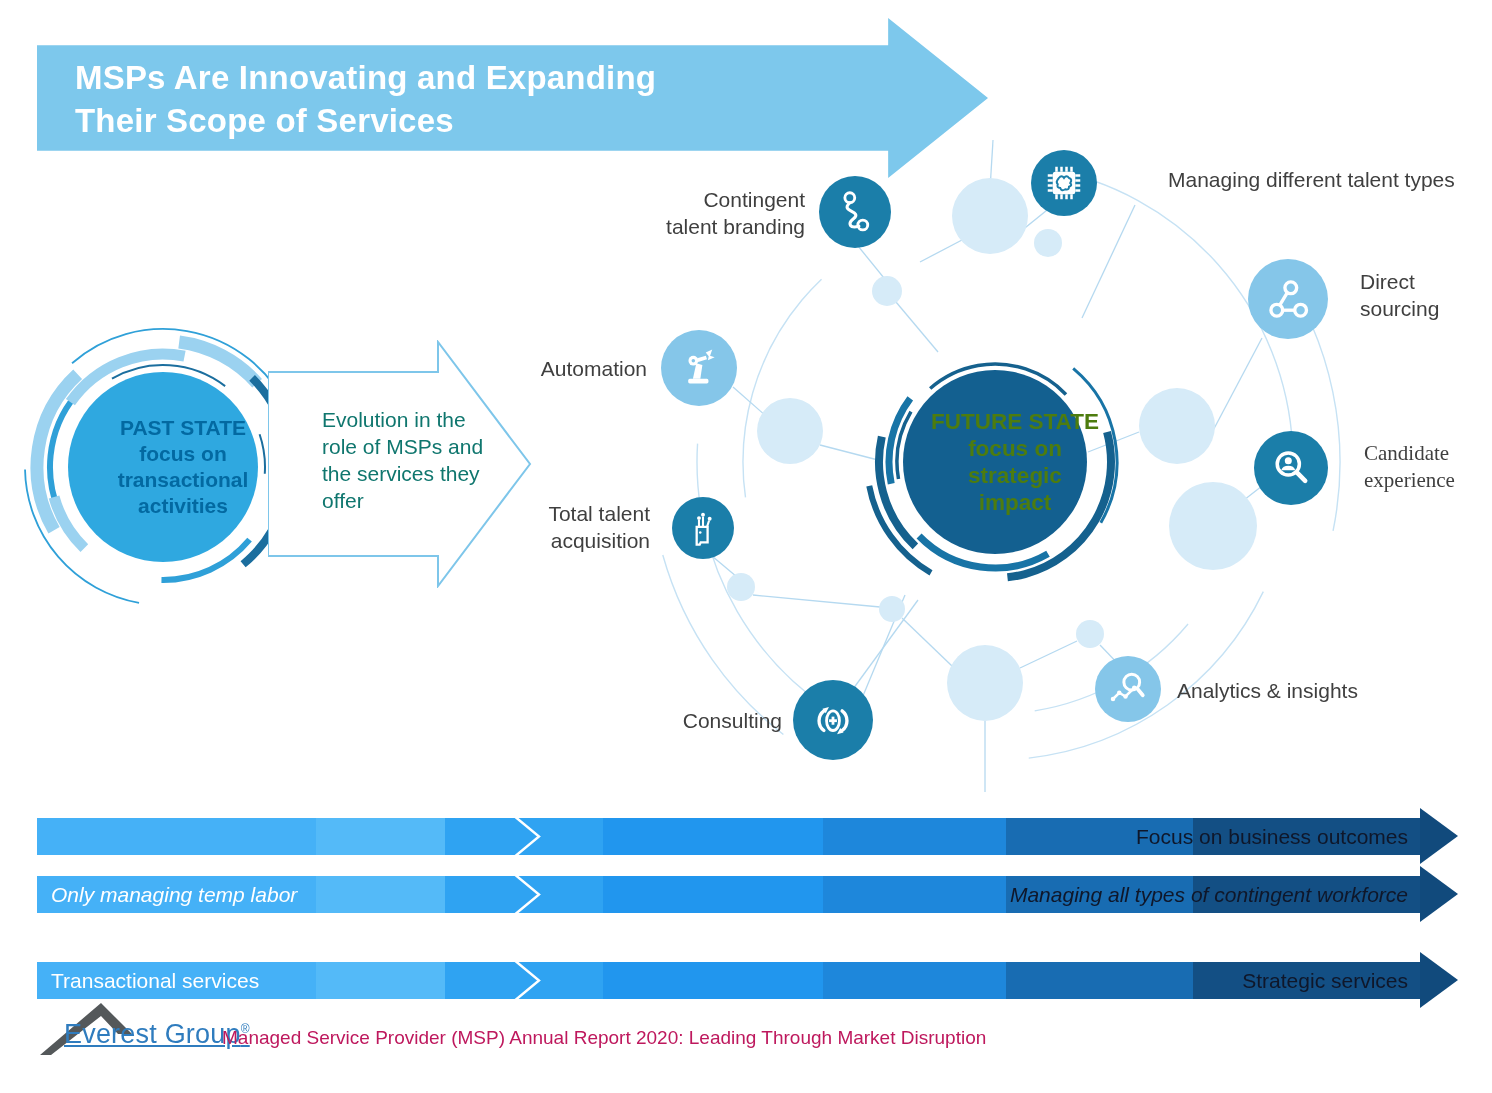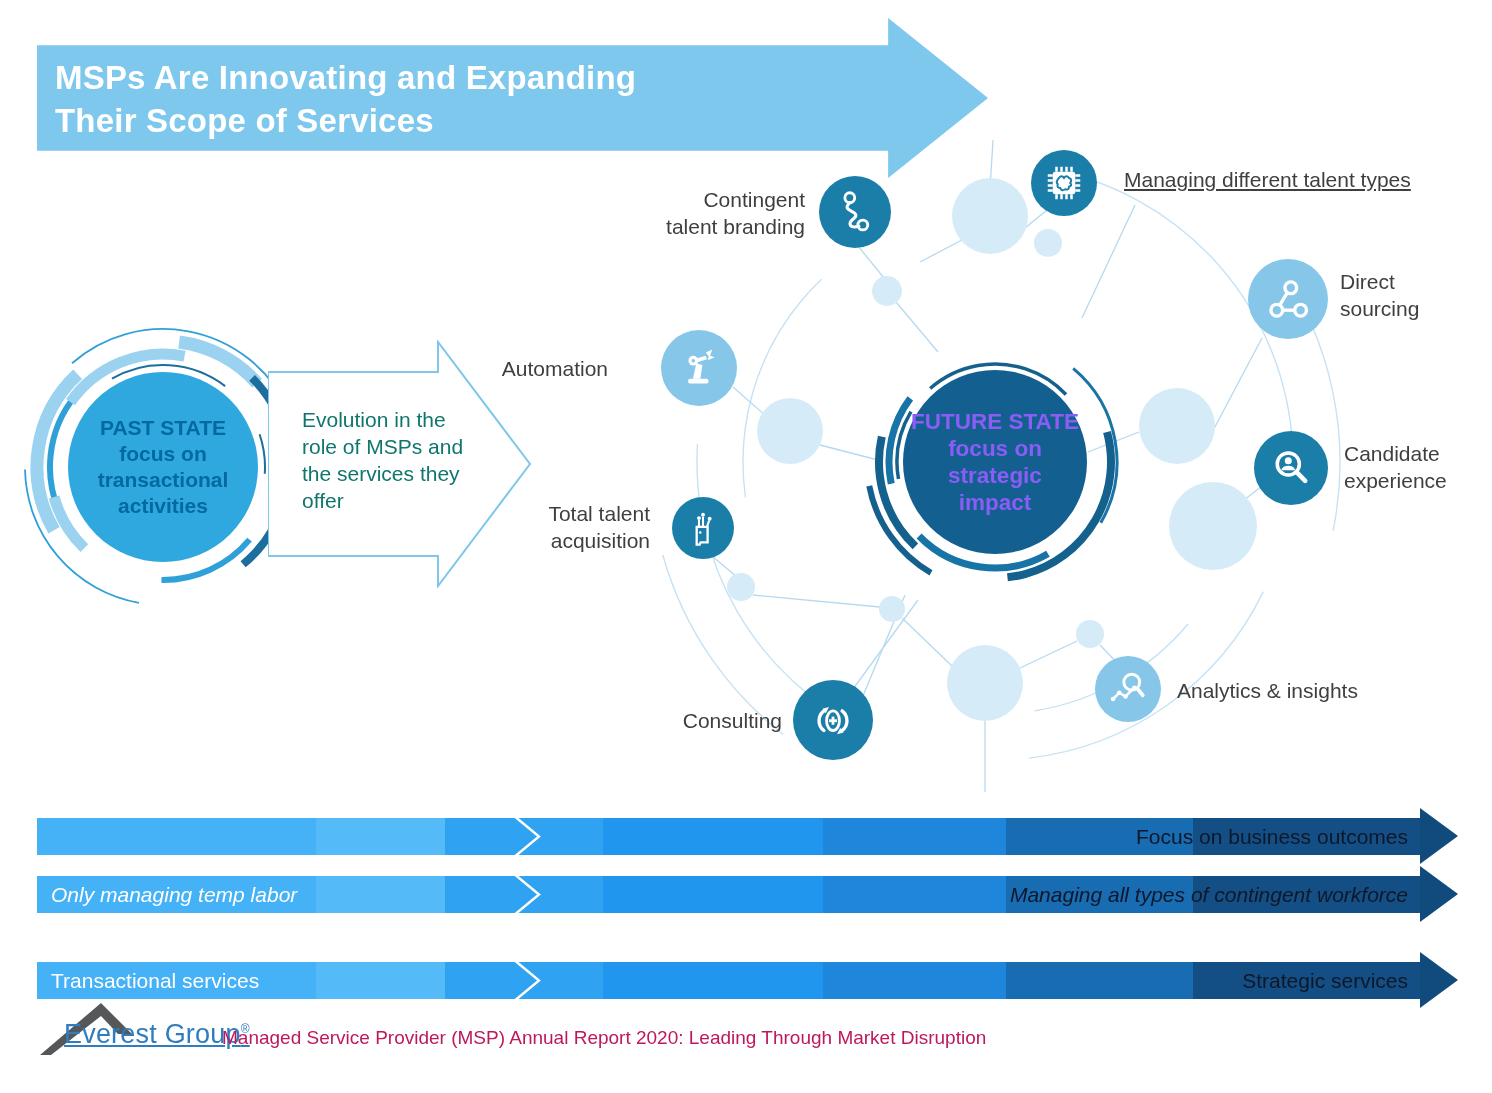--- a/index.html
+++ b/index.html
@@ -1,66 +1,66 @@
 <!DOCTYPE html>
 <html><head>
 <meta charset="utf-8">
 <style>
   html,body{margin:0;padding:0;background:#ffffff;}
   #canvas{position:relative;width:1492px;height:1093px;background:#ffffff;overflow:hidden;
           font-family:"Liberation Sans",sans-serif;}
   .abs{position:absolute;}
-  .preline{white-space:pre-line;}
+  .preline{white-space:pre-line;margin-left:20px;}
 
   
   #banner{left:37px;top:18px;width:951px;height:160px;background:#7DC8EC;
     clip-path:polygon(0% 17%,89.5% 17%,89.5% 0%,100% 50%,89.5% 100%,89.5% 83%,0% 83%);}
   #banner-title{left:55px;top:56px;color:#ffffff;font-size:33px;font-weight:bold;
     line-height:43px;letter-spacing:.2px;}
 
   
   #past-rings{left:3px;top:307px;}
   #past-circle-label{left:68px;top:372px;width:190px;height:190px;display:flex;
     align-items:center;justify-content:center;text-align:center;color:#0369a1;
     font-size:21px;font-weight:bold;line-height:26px;}
 
   
   #evolution-arrow{left:268px;top:340px;}
   #evolution-label{left:302px;top:406px;width:180px;color:#0f766e;font-size:21px;line-height:27px;}
 
   
   #future-rings{left:845px;top:312px;}
   #future-circle-label{left:903px;top:370px;width:184px;height:184px;display:flex;
-    align-items:center;justify-content:center;text-align:center;color:#8b5cf6;
+    align-items:center;justify-content:center;text-align:center;color:#4d7c0f;
     font-size:22.5px;font-weight:bold;line-height:27px;}
 
   
   .bubble{border-radius:50%;display:flex;align-items:center;justify-content:center;}
   .bubble.dark{background:#1B7EA9;}
   .bubble.light{background:#85C6E9;}
   .svc-label{color:#3F3F3F;font-size:21px;line-height:27px;}
   .ra{text-align:right;}
 
   #b-contingent{left:819px;top:176px;width:72px;height:72px;}
   #b-talent-types{left:1031px;top:150px;width:66px;height:66px;}
   #b-direct{left:1248px;top:259px;width:80px;height:80px;}
   #b-candidate{left:1254px;top:431px;width:74px;height:74px;}
   #b-analytics{left:1095px;top:656px;width:66px;height:66px;}
   #b-consulting{left:793px;top:680px;width:80px;height:80px;}
   #b-total-talent{left:672px;top:497px;width:62px;height:62px;}
   #b-automation{left:661px;top:330px;width:76px;height:76px;}
 
   #l-contingent{right:687px;top:186px;}
-  #l-talent-types{left:1124px;top:166px;text-decoration:underline;}
+  #l-talent-types{left:1168px;top:166px;}
   #l-direct{left:1340px;top:268px;}
-  #l-candidate{left:1344px;top:440px;}
+  #l-candidate{left:1344px;top:440px;font-family:Liberation Serif, serif;}
   #l-analytics{left:1177px;top:677px;}
   #l-consulting{right:710px;top:707px;}
   #l-total-talent{right:842px;top:500px;}
-  #l-automation{right:884px;top:355px;}
+  #l-automation{right:845px;top:355px;}
 
   
   .tarrow{left:37px;width:1423px;height:37px;}
   #tarrow-0{top:818px;} #tarrow-1{top:876px;font-style:italic;} #tarrow-2{top:934px;margin-top:28px;}
   .tbar{position:absolute;left:0;top:0;width:1383px;height:37px;
     background:linear-gradient(90deg,
       #45B1F7 0%,#45B1F7 20.2%,
       #54BAF8 20.2%,#54BAF8 29.5%,
       #2FA3F2 29.5%,#2FA3F2 40.9%,
       #2196EE 40.9%,#2196EE 56.8%,

